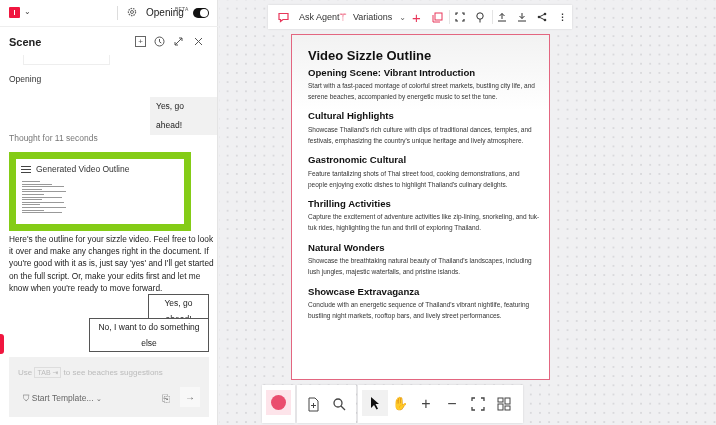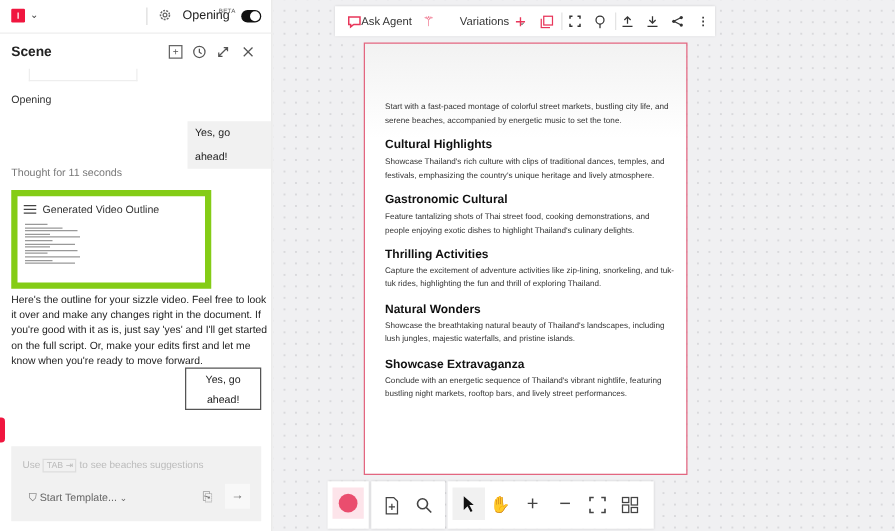--- a/index.html
+++ b/index.html
@@ -16,21 +16,21 @@
 .beta{position:absolute;left:175px;top:6px;font-size:5px;color:#555;letter-spacing:.2px}
 .toggle{position:absolute;left:193px;top:8px;width:16px;height:10px;background:#111;border-radius:6px}
 .toggle:after{content:"";position:absolute;right:1px;top:1px;width:8px;height:8px;border-radius:50%;background:#fff}
 .hdr-line{position:absolute;left:0;top:26px;width:218px;height:1px;background:#eee}
 .create{position:absolute;left:9px;top:36px;font-size:11px;font-weight:bold;color:#222}
 .hicon{position:absolute;top:36px;width:11px;height:11px;color:#555;font-size:10px;line-height:11px;text-align:center}
 .prevbox{position:absolute;left:23px;top:55px;width:87px;height:10px;border:1px solid #eee;border-top:none}
 .optional{position:absolute;left:9px;top:74px;font-size:8.5px;color:#333}
 .bubble{position:absolute;background:#f1f1f1;font-size:8.5px;color:#222;padding:0 6px;line-height:19px}
 .thought{position:absolute;left:9px;top:133px;font-size:8.5px;color:#777}
-.card{position:absolute;left:9px;top:152px;width:160px;height:79px;border:5px solid #84cc16;background:#fff}
+.card{position:absolute;left:9px;top:152px;width:182px;height:79px;border:7px solid #84cc16;background:#fff}
 .card-title{position:absolute;left:20px;top:5px;font-size:8.5px;color:#333}
 .card-ic{position:absolute;left:5px;top:7px;width:10px;height:7px;border-top:1px solid #444;border-bottom:1px solid #444}
 .card-ic:after{content:"";position:absolute;left:0;top:2px;width:10px;height:1px;background:#444}
 .thumb{position:absolute;left:6px;top:22px;width:45px;height:30px}
 .thumb i{display:block;height:1px;background:#999;margin-bottom:1.6px}
 .para{position:absolute;left:9px;top:233px;width:205px;font-size:8.3px;line-height:12.2px;color:#222}
 .choice{position:absolute;border:1.5px solid #555;background:#fff;font-size:8.5px;color:#222;line-height:16px;padding:0 4px;text-align:center}
 .redtab{position:absolute;left:0;top:334px;width:4px;height:20px;background:#f0163f;border-radius:0 3px 3px 0}
 .input{position:absolute;left:9px;top:357px;width:200px;height:60px;background:#f1f1f1}
 .ph{position:absolute;left:9px;top:10px;font-size:8px;color:#bbb}
@@ -100,20 +100,21 @@
           <i style="width:42px"></i>
           <i style="width:18px"></i>
           <i style="width:44px"></i>
           <i style="width:22px"></i>
           <i style="width:40px"></i>
       </div>
     </div>
 
     <div class="para">Here's the outline for your sizzle video. Feel free to look it over and make any changes right in the document. If you're good with it as is, just say 'yes' and I'll get started on the full script. Or, make your edits first and let me know when you're ready to move forward.</div>
     <div class="choice" style="left:148px;top:294px;width:61px">Yes, go ahead!</div>
+    <div class="choice" style="left:89px;top:318px;width:120px">No, I want to do something else</div>
 
     <div class="redtab"></div>
 
     <div class="input">
       <div class="ph">
         <span>Use</span>
         <span class="tabkey">TAB ⇥</span>
         <span>to see beaches suggestions</span>
       </div>
       <div class="tpl">
@@ -126,25 +127,25 @@
     </div>
   </div>
 
   <div class="canvas"></div>
 
   <div class="toolbar">
     <div class="tb" style="left:10px">
       <svg width="11" height="11" viewBox="0 0 11 11">
           <path d="M1 1.5h9v6H5l-2.5 2V7.5H1z" fill="none" stroke="#e8365a" stroke-width="1.2"></path>
         </svg>
-      <span style="">Ask Agent</span>
+      <span style="margin-left:10px">Ask Agent</span>
     </div>
     <div class="tb" style="left:70px">
       <span style="color:#e8365a;font-size:11px">⚚</span>
-      <span style="margin-left:20px">Variations</span>
+      <span style="margin-left:5px">Variations</span>
       <span style="margin-left:7px;font-size:8px;color:#666">⌄</span>
     </div>
     <div class="tb" style="left:144px;color:#e8365a;font-size:15px">+</div>
     <div class="tb" style="left:164px">
         <svg width="11" height="11" viewBox="0 0 11 11">
           <rect x="3" y="1" width="7" height="7" fill="none" stroke="#e8365a"></rect>
           <path d="M1 3v7h7" fill="none" stroke="#e8365a"></path>
         </svg>
       </div>
     <div class="tbsep" style="left:181px"></div>
@@ -175,20 +176,22 @@
           <circle cx="8" cy="2" r="1.3" fill="#333"></circle>
           <circle cx="2" cy="5" r="1.3" fill="#333"></circle>
           <circle cx="8" cy="8" r="1.3" fill="#333"></circle>
           <path d="M8 2L2 5l6 3" fill="none" stroke="#333"></path>
         </svg>
       </div>
     <div class="tb" style="left:290px;font-weight:bold">⋮</div>
   </div>
 
   <div class="doc">
+    <div class="d-title">Video Sizzle Outline</div>
+    <div class="d-h" style="top:32px">Opening Scene: Vibrant Introduction</div>
     <div class="d-p" style="top:46px">Start with a fast-paced montage of colorful street markets, bustling city life, and serene beaches, accompanied by energetic music to set the tone.</div>
     <div class="d-h" style="top:75px">Cultural Highlights</div>
     <div class="d-p" style="top:90px">Showcase Thailand's rich culture with clips of traditional dances, temples, and festivals, emphasizing the country's unique heritage and lively atmosphere.</div>
     <div class="d-h" style="top:119px">Gastronomic Cultural</div>
     <div class="d-p" style="top:134px">Feature tantalizing shots of Thai street food, cooking demonstrations, and people enjoying exotic dishes to highlight Thailand's culinary delights.</div>
     <div class="d-h" style="top:163px">Thrilling Activities</div>
     <div class="d-p" style="top:177px">Capture the excitement of adventure activities like zip-lining, snorkeling, and tuk-tuk rides, highlighting the fun and thrill of exploring Thailand.</div>
     <div class="d-h" style="top:207px">Natural Wonders</div>
     <div class="d-p" style="top:221px">Showcase the breathtaking natural beauty of Thailand's landscapes, including lush jungles, majestic waterfalls, and pristine islands.</div>
     <div class="d-h" style="top:251px">Showcase Extravaganza</div>

